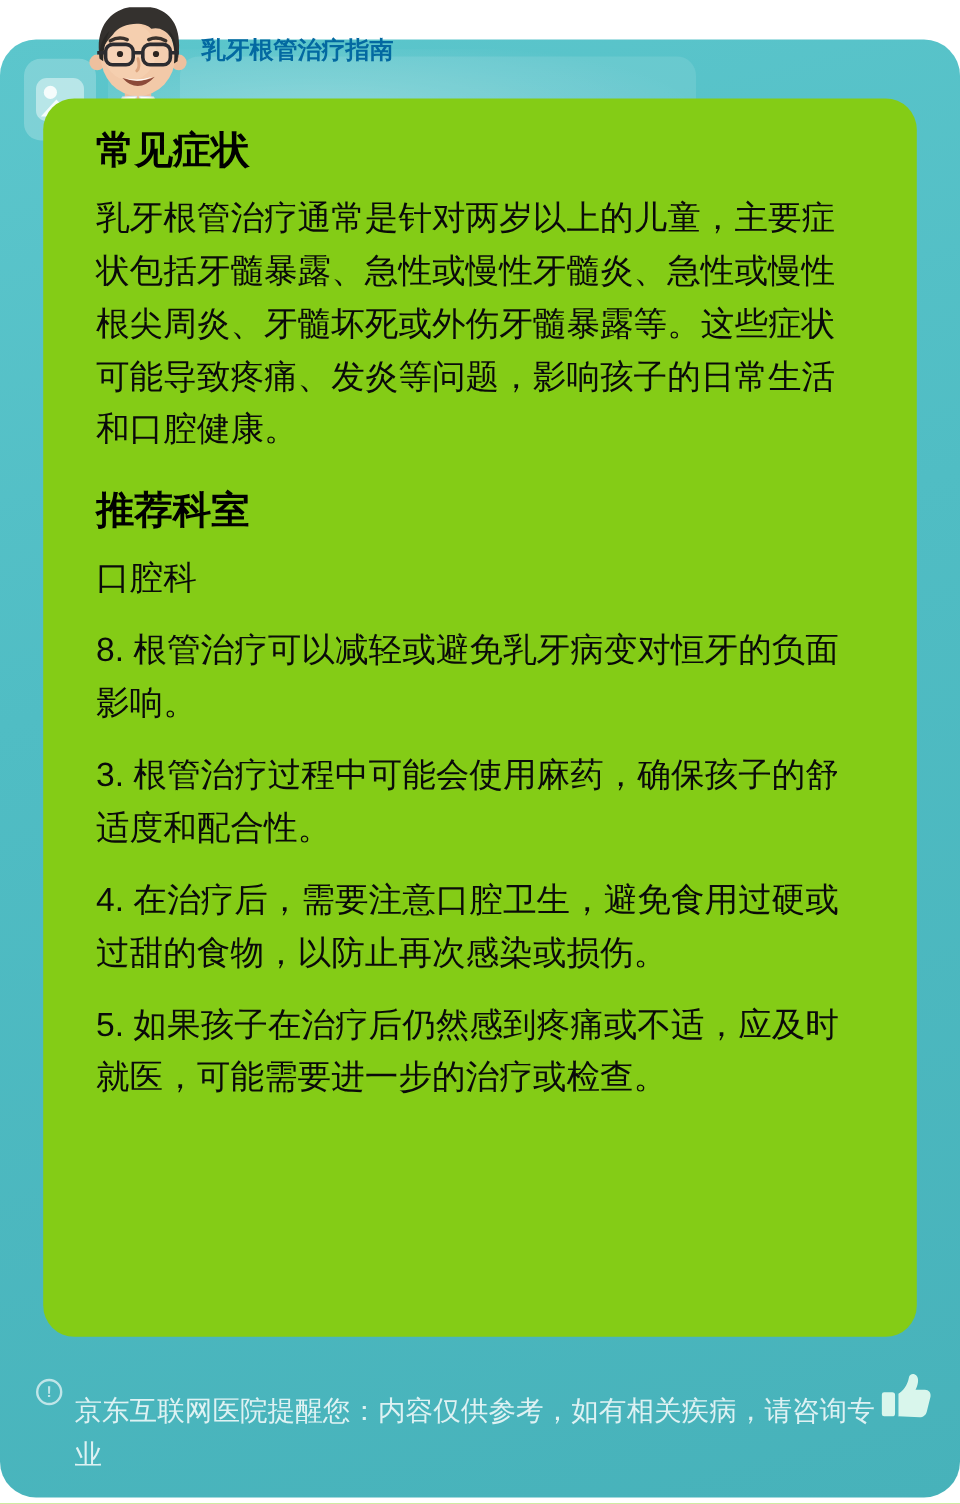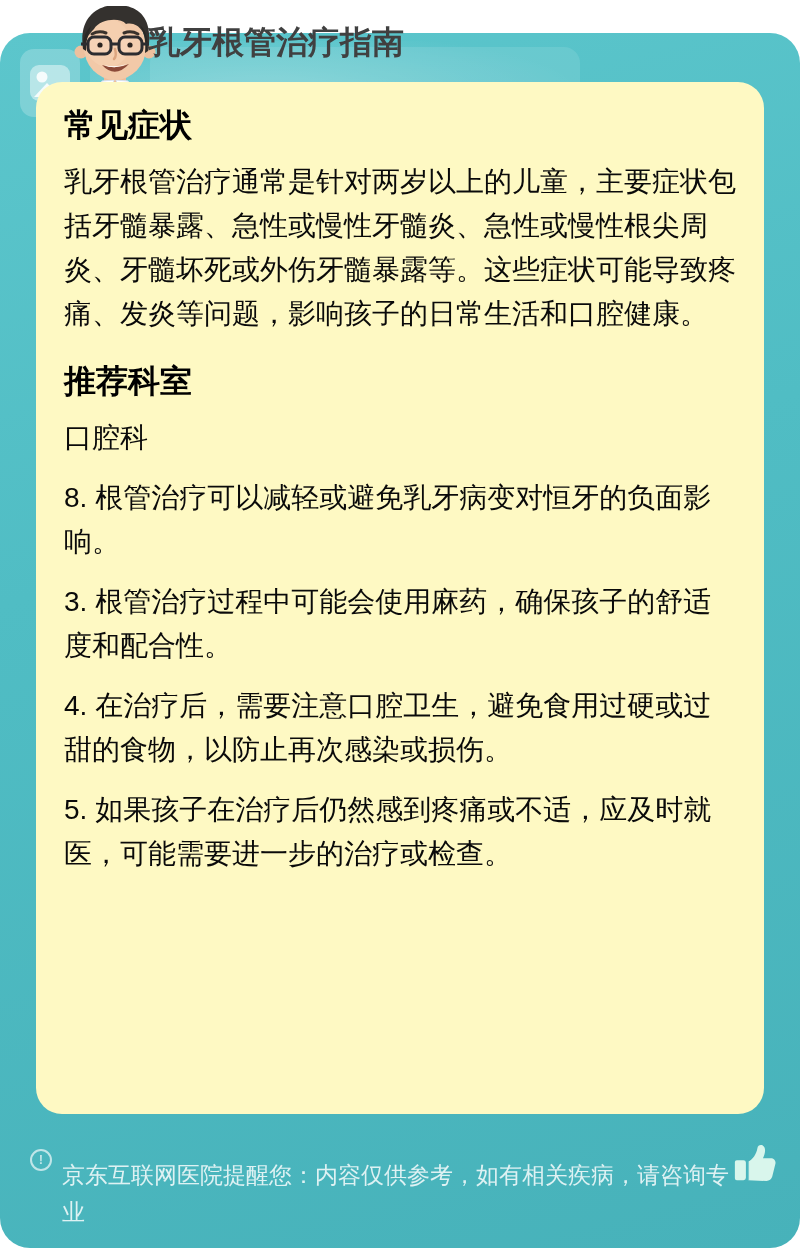--- a/index.html
+++ b/index.html
@@ -27,29 +27,29 @@
   
   .ghost{
     position:absolute;left:20px;top:16px;width:60px;height:68px;
     background:rgba(255,255,255,.22);border-radius:14px;
     display:flex;align-items:center;justify-content:center;
   }
   
   .avatar{position:absolute;left:50px;top:6px;width:136px;height:110px;z-index:2;}
   
   .hdr-title{
-    position:absolute;left:148px;top:22px;z-index:2;
-    font-size:32px;font-weight:700;color:#404040;letter-spacing:0;
+    position:absolute;left:168px;top:22px;z-index:2;
+    font-size:20px;font-weight:700;color:#0369a1;letter-spacing:0;
     line-height:40px;white-space:nowrap;
   }
   
   .card{
     position:absolute;left:36px;right:36px;top:82px;height:1032px;
-    background:#fef9c3;border-radius:26px;z-index:3;
-    padding:24px 28px;box-sizing:border-box;color:#0a0a0a;
+    background:#84cc16;border-radius:26px;z-index:3;
+    padding:24px 44px;box-sizing:border-box;color:#0a0a0a;
   }
   .card h2{
     margin:26px 0 0 0;font-size:32px;line-height:38px;font-weight:700;color:#000;
   }
   .card h2:first-child{margin-top:0;}
   .card p{
     margin:16px 0 0 0;font-size:28px;line-height:44px;font-weight:400;color:#0a0a0a;
     letter-spacing:0;
   }
   

